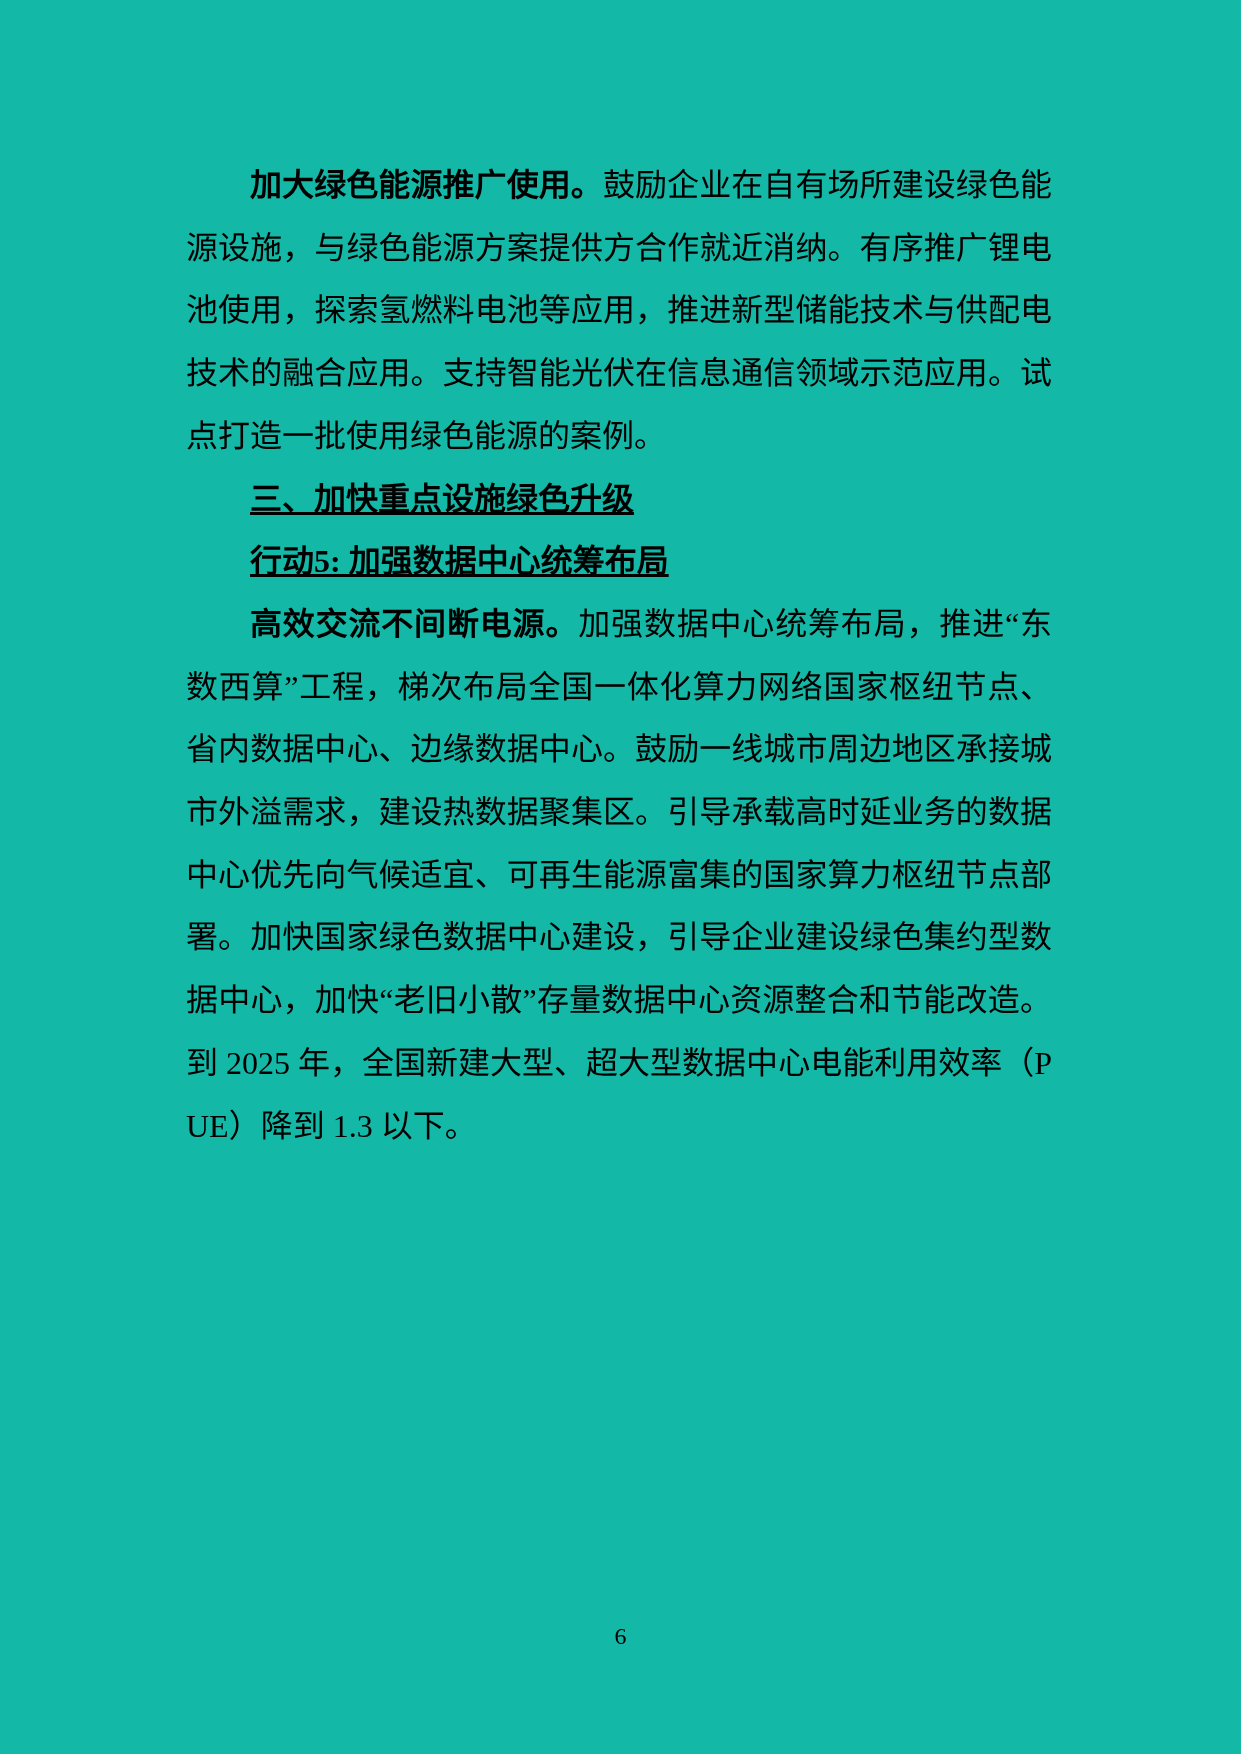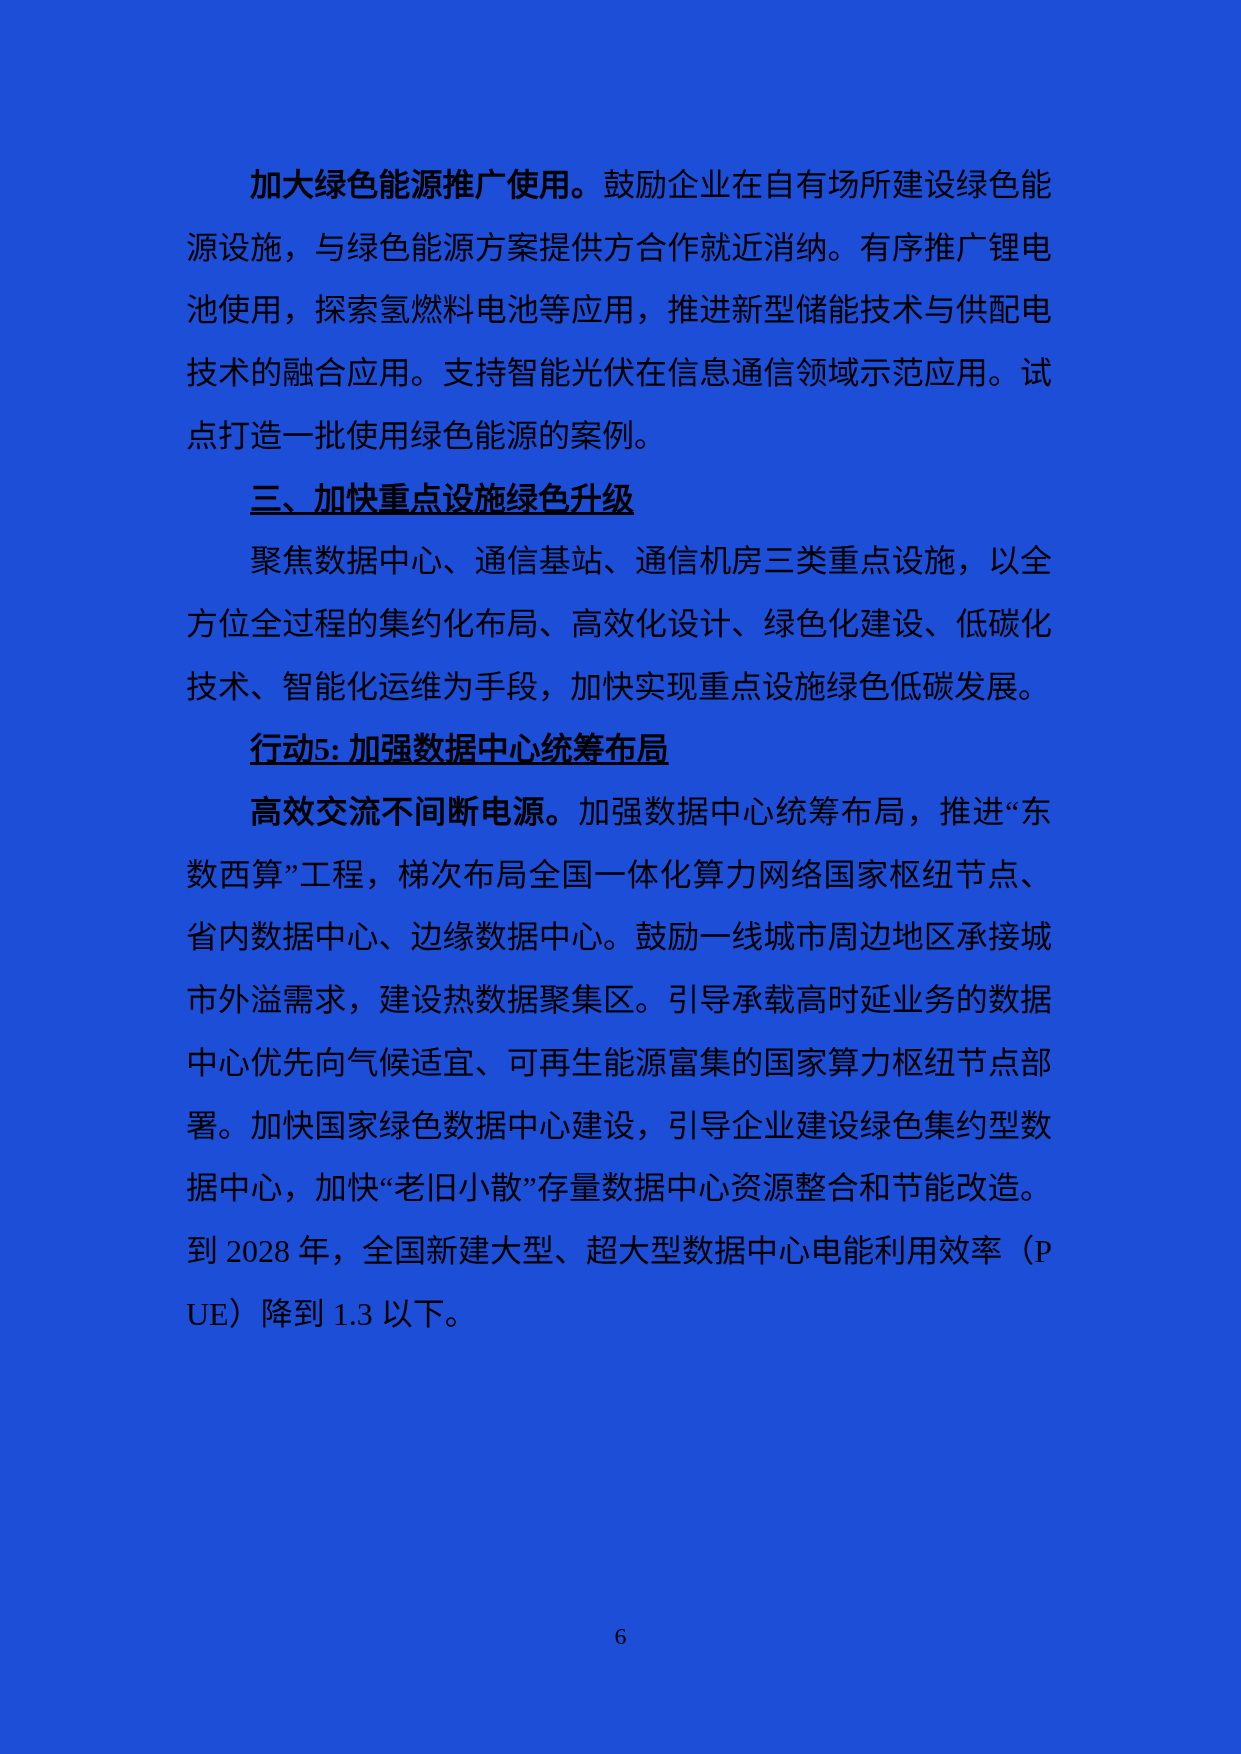--- a/index.html
+++ b/index.html
@@ -8,21 +8,21 @@
     width: 1241px;
     height: 1754px;
     position: relative;
     font-family: "Liberation Serif", serif;
     color: #000000;
     overflow: hidden;
   }
   .page {
     position: absolute;
     inset: 0;
-    background: #1d4ed8;
+    background: #14b8a6;
   }
   .doc-body {
     position: absolute;
     left: 186px;
     top: 154px;
     width: 866px;
   }
   .doc-body p {
     font-size: 32px;
     line-height: 62.7px;
@@ -51,18 +51,17 @@
     color: #000000;
   }
 </style>
 </head>
 <body>
 
 <div class="page">
   <div class="doc-body">
       <p class="body"><b class="lead">加大绿色能源推广使用。</b><span>鼓励企业在自有场所建设绿色能源设施，与绿色能源方案提供方合作就近消纳。有序推广锂电池使用，探索氢燃料电池等应用，推进新型储能技术与供配电技术的融合应用。支持智能光伏在信息通信领域示范应用。试点打造一批使用绿色能源的案例。</span></p>
       <p class="heading"><span>三、加快重点设施绿色升级</span></p>
-      <p class="body"><span>聚焦数据中心、通信基站、通信机房三类重点设施，以全方位全过程的集约化布局、高效化设计、绿色化建设、低碳化技术、智能化运维为手段，加快实现重点设施绿色低碳发展。</span></p>
       <p class="heading"><span>行动5: 加强数据中心统筹布局</span></p>
-      <p class="body"><b class="lead">高效交流不间断电源。</b><span>加强数据中心统筹布局，推进“东数西算”工程，梯次布局全国一体化算力网络国家枢纽节点、省内数据中心、边缘数据中心。鼓励一线城市周边地区承接城市外溢需求，建设热数据聚集区。引导承载高时延业务的数据中心优先向气候适宜、可再生能源富集的国家算力枢纽节点部署。加快国家绿色数据中心建设，引导企业建设绿色集约型数据中心，加快“老旧小散”存量数据中心资源整合和节能改造。到 2028 年，全国新建大型、超大型数据中心电能利用效率（PUE）降到 1.3 以下。</span></p>
+      <p class="body"><b class="lead">高效交流不间断电源。</b><span>加强数据中心统筹布局，推进“东数西算”工程，梯次布局全国一体化算力网络国家枢纽节点、省内数据中心、边缘数据中心。鼓励一线城市周边地区承接城市外溢需求，建设热数据聚集区。引导承载高时延业务的数据中心优先向气候适宜、可再生能源富集的国家算力枢纽节点部署。加快国家绿色数据中心建设，引导企业建设绿色集约型数据中心，加快“老旧小散”存量数据中心资源整合和节能改造。到 2025 年，全国新建大型、超大型数据中心电能利用效率（PUE）降到 1.3 以下。</span></p>
     </div>
   <div class="page-number">6</div>
 </div>
 
 </body></html>

